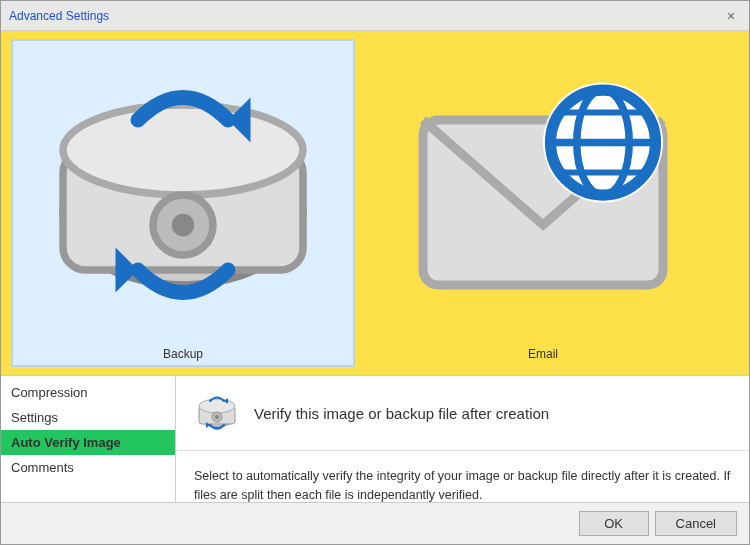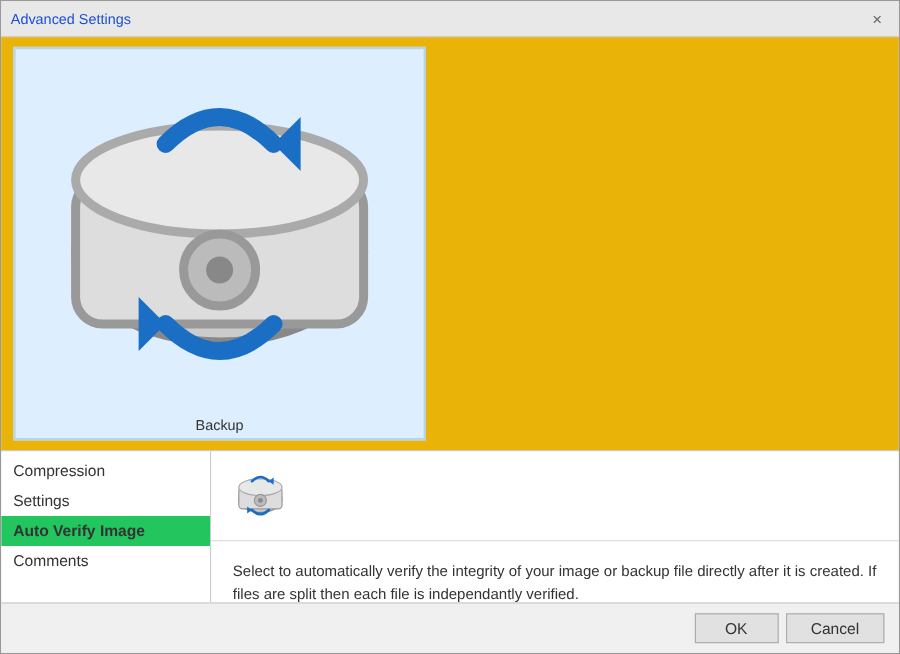--- a/index.html
+++ b/index.html
@@ -51,21 +51,21 @@
       height: 20px;
       display: flex;
       align-items: center;
       justify-content: center;
       cursor: pointer;
       font-size: 14px;
       color: #666;
     }
 
     .toolbar {
-      background: #eab308;
+      background: #fde047;
       border-bottom: 1px solid #ccc;
       padding: 8px 10px;
       display: flex;
       gap: 16px;
       flex-shrink: 0;
     }
 
     .toolbar-btn {
       display: flex;
       flex-direction: column;
@@ -206,20 +206,36 @@
         <circle cx="20" cy="24" r="1.5" fill="#888"></circle>
 
         <path d="M14 10 Q20 4 26 10" fill="none" stroke="#1a6fc4" stroke-width="2" stroke-linecap="round"></path>
         <polygon points="26,10 29,7 29,13" fill="#1a6fc4"></polygon>
         <path d="M26 30 Q20 36 14 30" fill="none" stroke="#1a6fc4" stroke-width="2" stroke-linecap="round"></path>
         <polygon points="14,30 11,33 11,27" fill="#1a6fc4"></polygon>
       </svg>
       <span class="toolbar-label">Backup</span>
     </div>
 
+    <div class="toolbar-btn">
+      <svg class="toolbar-icon hdd-svg" viewBox="0 0 40 40" xmlns="http://www.w3.org/2000/svg">
+
+        <rect x="4" y="10" width="32" height="22" rx="2" fill="#ddd" stroke="#aaa" stroke-width="1.2"></rect>
+
+        <polyline points="4,10 20,24 36,10" fill="none" stroke="#aaa" stroke-width="1.2"></polyline>
+
+        <circle cx="28" cy="13" r="8" fill="white" stroke="none"></circle>
+        <circle cx="28" cy="13" r="7" fill="none" stroke="#1a6fc4" stroke-width="1.5"></circle>
+        <ellipse cx="28" cy="13" rx="3.5" ry="7" fill="none" stroke="#1a6fc4" stroke-width="1"></ellipse>
+        <line x1="21" y1="13" x2="35" y2="13" stroke="#1a6fc4" stroke-width="1"></line>
+        <line x1="22" y1="9" x2="34" y2="9" stroke="#1a6fc4" stroke-width="0.8"></line>
+        <line x1="22" y1="17" x2="34" y2="17" stroke="#1a6fc4" stroke-width="0.8"></line>
+      </svg>
+      <span class="toolbar-label">Email</span>
+    </div>
   </div>
 
   <div class="content-area">
 
     <div class="sidebar">
       <div class="sidebar-item">Compression</div>
       <div class="sidebar-item">Settings</div>
       <div class="sidebar-item active">Auto Verify Image</div>
       <div class="sidebar-item">Comments</div>
 
@@ -232,20 +248,21 @@
           <ellipse cx="23" cy="26" rx="18" ry="11" fill="#ccc" stroke="#888" stroke-width="1"></ellipse>
           <rect x="5" y="16" width="36" height="18" rx="3" fill="#ddd" stroke="#999" stroke-width="1"></rect>
           <ellipse cx="23" cy="16" rx="18" ry="7" fill="#e8e8e8" stroke="#aaa" stroke-width="1"></ellipse>
           <circle cx="23" cy="27" r="5" fill="#bbb" stroke="#999" stroke-width="1"></circle>
           <circle cx="23" cy="27" r="2" fill="#888"></circle>
           <path d="M16 11 Q23 4 30 11" fill="none" stroke="#1a6fc4" stroke-width="2.2" stroke-linecap="round"></path>
           <polygon points="30,11 34,8 34,14" fill="#1a6fc4"></polygon>
           <path d="M30 35 Q23 42 16 35" fill="none" stroke="#1a6fc4" stroke-width="2.2" stroke-linecap="round"></path>
           <polygon points="16,35 12,38 12,32" fill="#1a6fc4"></polygon>
         </svg>
+        <span class="panel-title">Verify this image or backup file after creation</span>
       </div>
 
       <div class="panel-body">
         <p class="description-text">Select to automatically verify the integrity of your image or backup file directly after it is created. If files are split then each file is independantly verified.</p>
 
       </div>
     </div>
   </div>
 
   <div class="footer">

